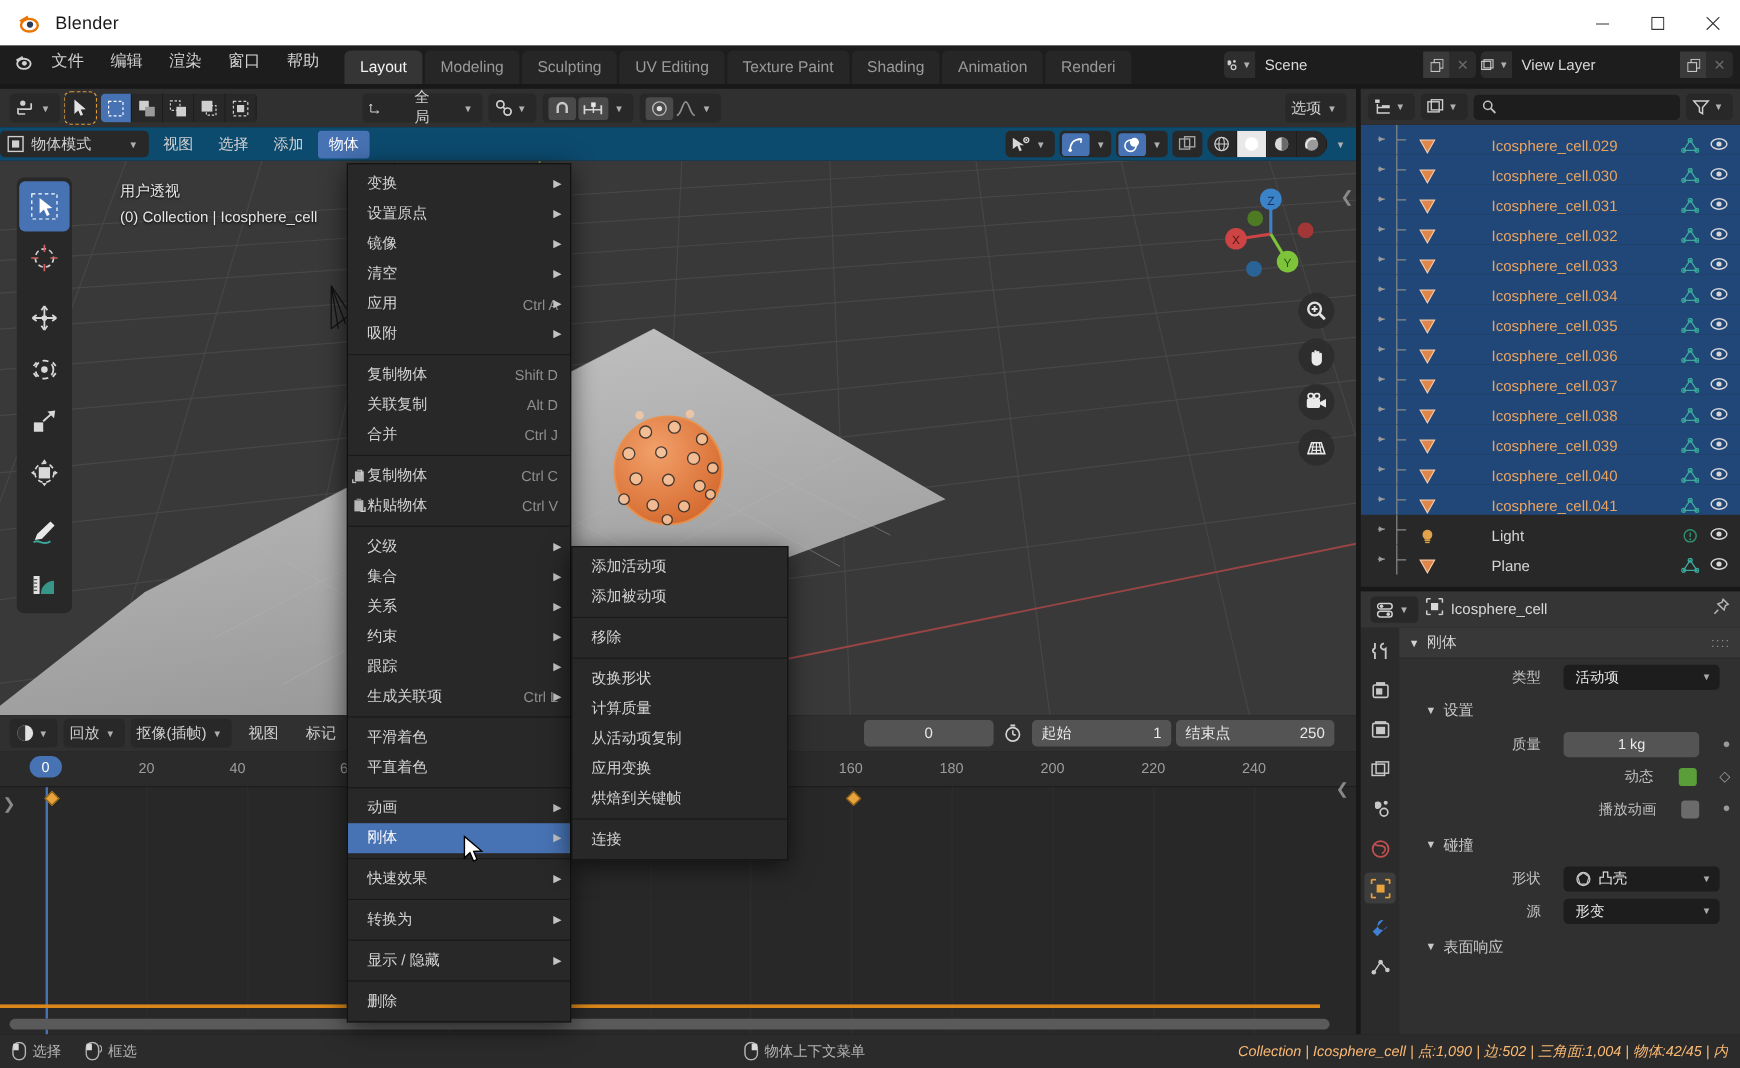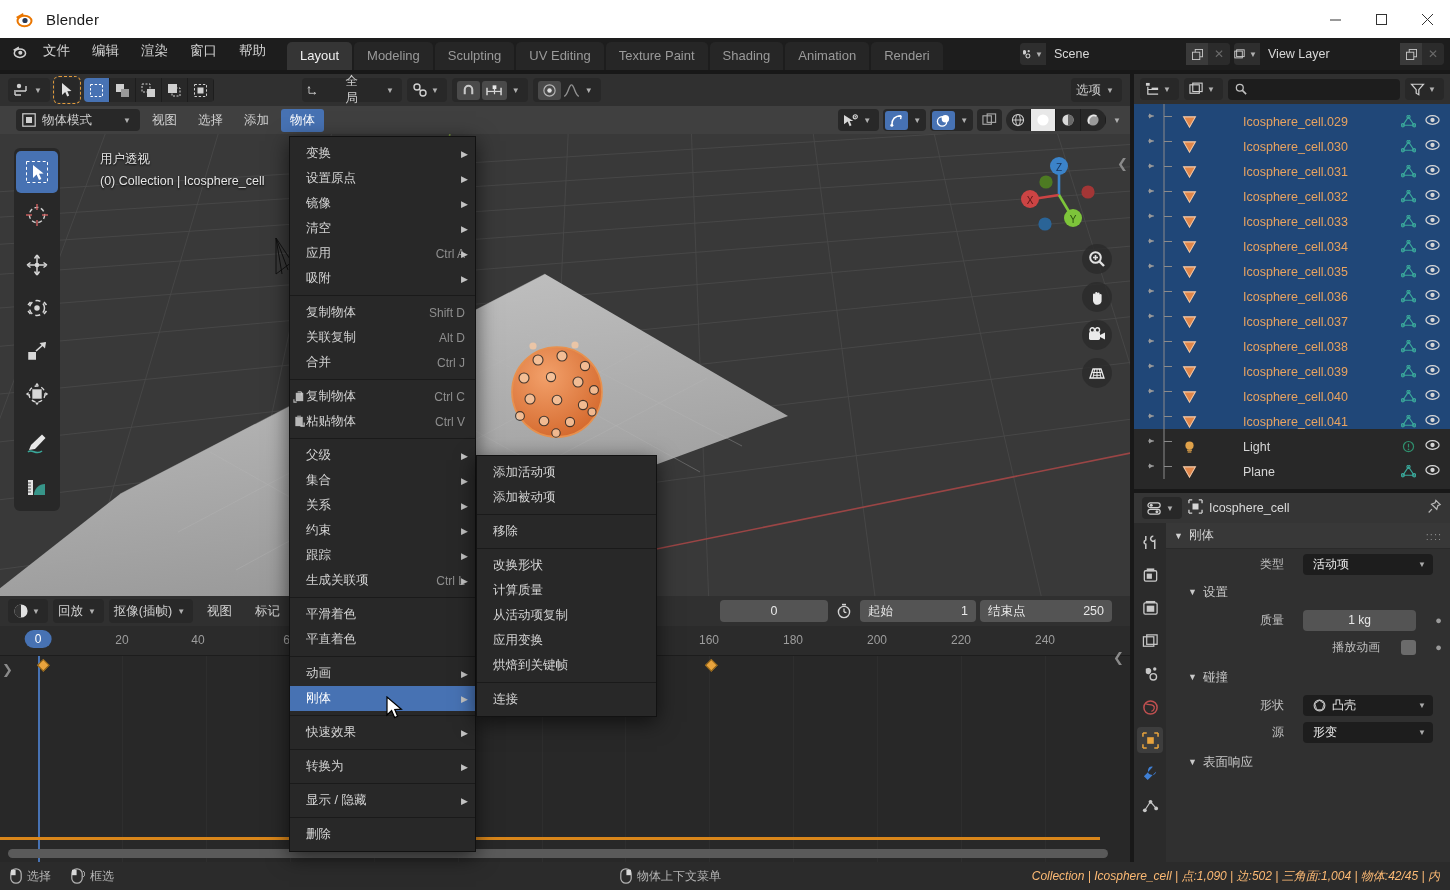--- a/index.html
+++ b/index.html
@@ -43,22 +43,22 @@
     padding:0 5px; color:#d0d0d0; font-size:12.5px; }
   .th-box.sel { outline:1.5px dashed #e09b3d; outline-offset:1px; }
   .seg { display:flex; height:24px; border-radius:4px; overflow:hidden; }
   .seg > div { width:26px; height:24px; background:#282828; display:flex; align-items:center;
     justify-content:center; border-right:1px solid #1d1d1d;}
   .seg > div.on { background:#4772b3; }
   .orient { width:100px;gap:24px; }
   .toolhdr-right { margin-left:auto; display:flex; gap:5px; padding-right:8px;justify-content:center;}
 
   
-  .vphdr { position:absolute; left:0; top:106px; width:1130px; height:28px; background:#404040;
-    display:flex; align-items:center; padding-left:16px; gap:3px; }
+  .vphdr { position:absolute; left:0; top:106px; width:1130px; height:28px; background:#0c4a6e;
+    display:flex; align-items:center; padding-left:0; gap:3px; }
   .mode-box { height:22px; background:#282828; border-radius:4px; display:flex; align-items:center;
     padding:0 6px; color:#d0d0d0; font-size:12.5px; gap:6px; min-width:124px;}
   .vmenu { color:#d2d2d2; font-size:12.5px; padding:3px 9px; border-radius:3px; }
   .vmenu.active{ background:#4772b3; color:#fff; }
   .vphdr-right { margin-left:auto; display:flex; align-items:center; gap:4px; padding-right:6px;}
   .shadegrp { display:flex; height:22px; border-radius:11px; overflow:hidden; }
   .shadegrp > div { width:25px; height:22px; background:#282828; display:flex; align-items:center;
     justify-content:center; border-right:1px solid #1d1d1d;}
   .shadegrp > div.on { background:#e8e8e8; }
 
@@ -1324,20 +1324,25 @@
       <div class="sub-hdr">
         <span style="font-size:9px">▼</span>
         <span>设置</span>
       </div>
       <div class="row">
         <span class="lbl">质量</span>
         <span class="fld" style="max-width:130px">1 kg</span>
         <span class="dot">●</span>
       </div>
       <div class="row">
+        <span class="lbl" style="width:auto;flex:1;margin-right:2px">动态</span>
+        <span class="cb on"></span>
+        <span class="dot" style="font-size:12px">◇</span>
+      </div>
+      <div class="row">
         <span class="lbl" style="width:auto;flex:1;margin-right:2px">播放动画</span>
         <span class="cb off"></span>
         <span class="dot">●</span>
       </div>
 
       <div class="sub-hdr" style="margin-top:5px">
         <span style="font-size:9px">▼</span>
         <span>碰撞</span>
       </div>
       <div class="row">

